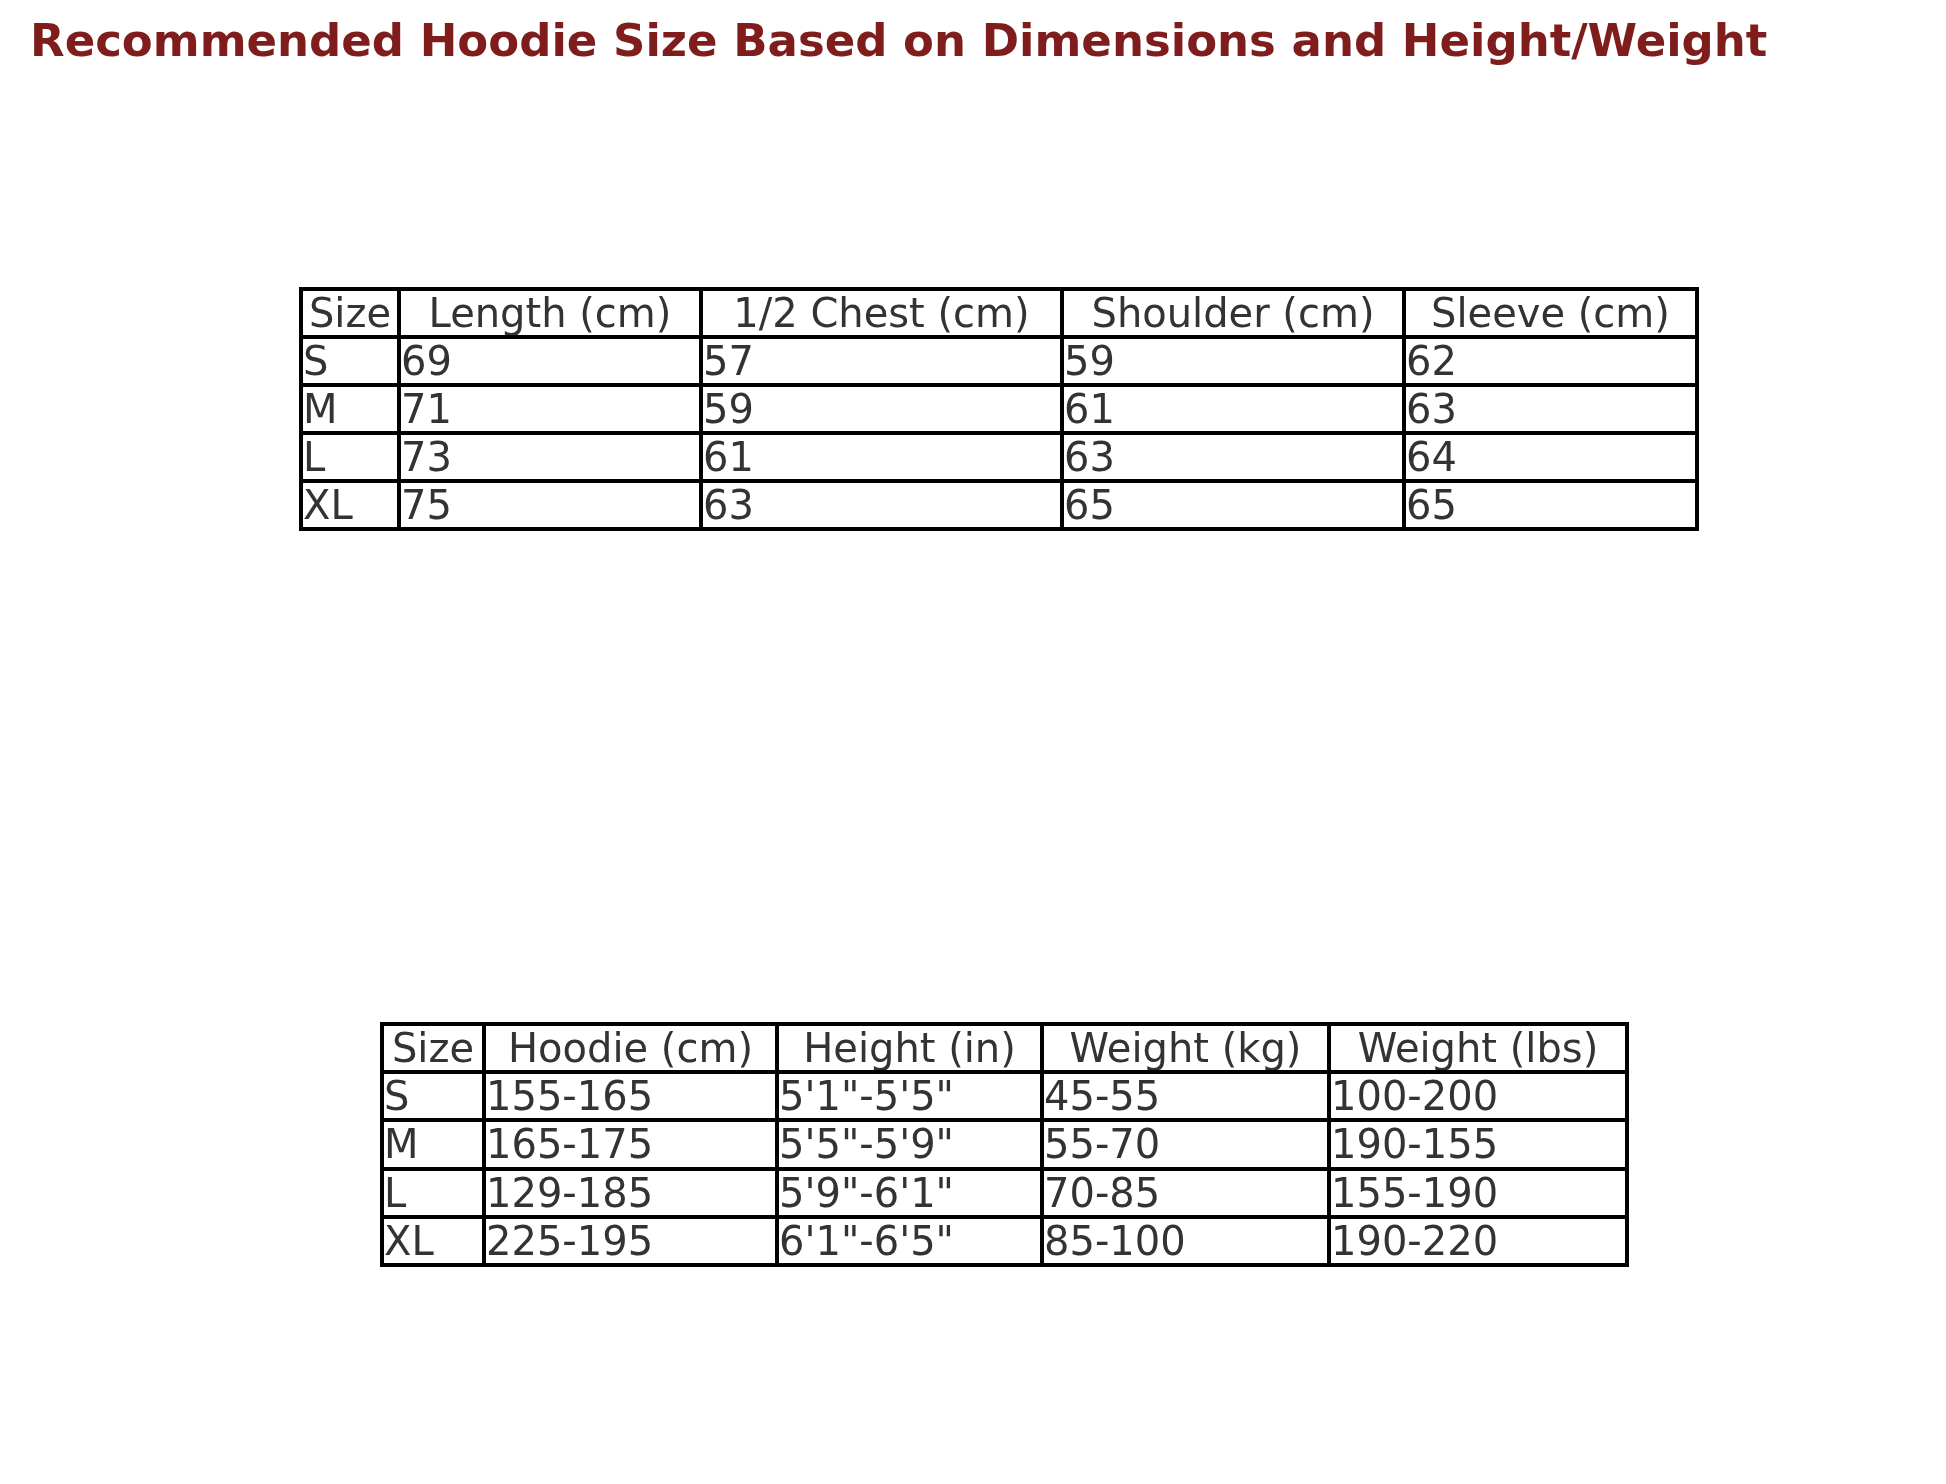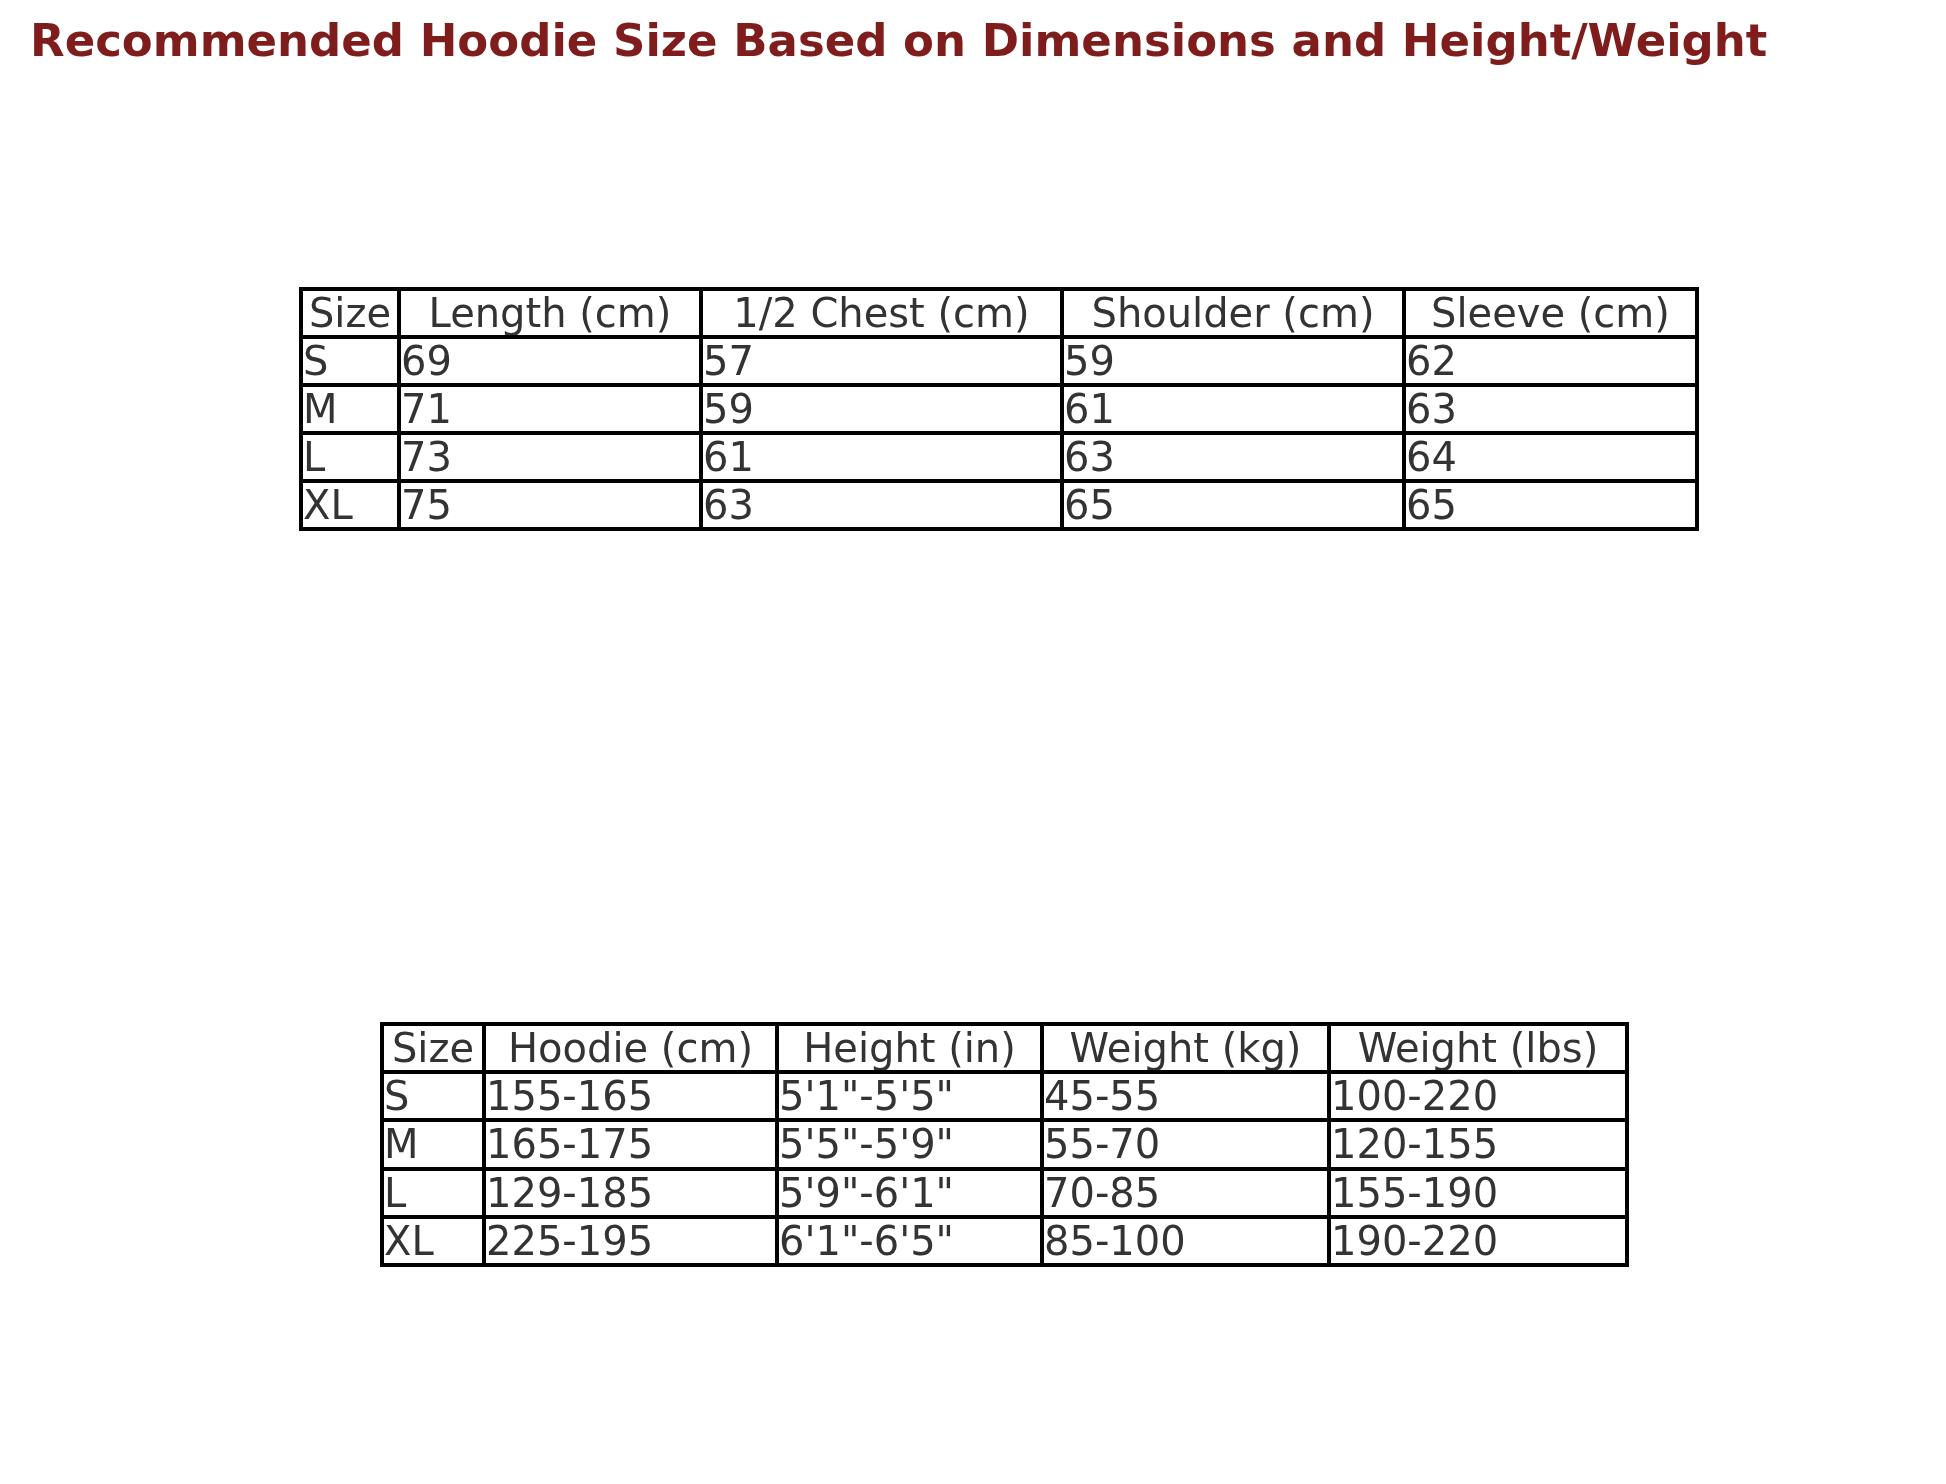--- a/index.html
+++ b/index.html
@@ -135,28 +135,28 @@
           <th>Weight (kg)</th>
           <th>Weight (lbs)</th>
         </tr>
     </thead>
     <tbody>
         <tr>
           <td>S</td>
           <td>155-165</td>
           <td>5'1"-5'5"</td>
           <td>45-55</td>
-          <td>100-220</td>
+          <td>100-200</td>
         </tr>
         <tr>
           <td>M</td>
           <td>165-175</td>
           <td>5'5"-5'9"</td>
           <td>55-70</td>
-          <td>120-155</td>
+          <td>190-155</td>
         </tr>
         <tr>
           <td>L</td>
           <td>129-185</td>
           <td>5'9"-6'1"</td>
           <td>70-85</td>
           <td>155-190</td>
         </tr>
         <tr>
           <td>XL</td>

